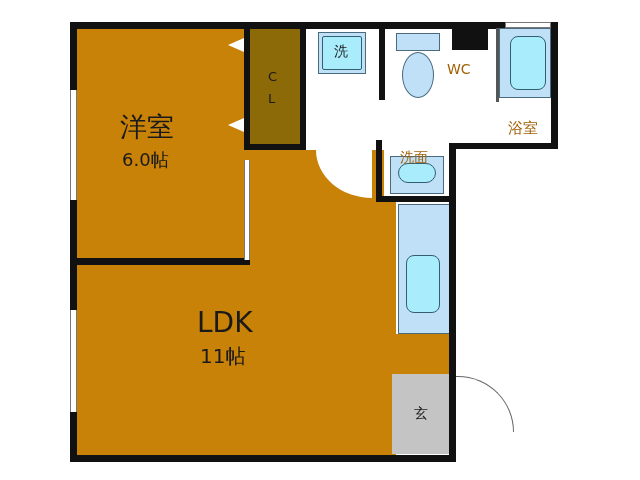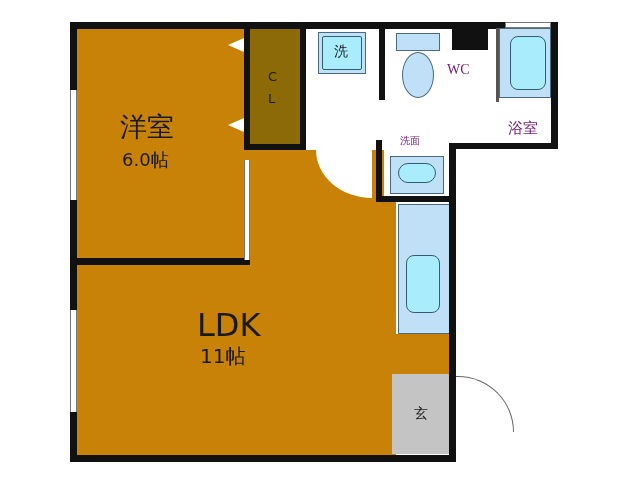--- a/index.html
+++ b/index.html
@@ -7,21 +7,21 @@
   .abs{position:absolute;box-sizing:border-box;}
   .wall{background:#111;}
   .floor{background:#c98208;}
   .cl{background:#8c6a08;}
   .wet{background:#ffffff;}
   .fix{background:#bfe0f6;border:1px solid #4a6a80;}
   .fixin{background:#a9ecfb;border:1.5px solid #2f5f70;border-radius:8px;}
   .genkan{background:#c4c4c4;}
   .win{background:#fff;border-left:1px solid #777;border-right:1px solid #777;}
   .lbl{position:absolute;color:#1a1a1a;text-align:center;line-height:1.1;white-space:nowrap;}
-  .small{color:#701a75;font-family:Liberation Serif, serif;}
+  .small{color:#a16207;}
 </style>
 </head>
 <body>
 
 <div class="abs" style="left:0;top:0;width:640px;height:480px;">
 
   <div class="abs floor" style="left:76px;top:28px;width:170px;height:232px;"></div>
   <div class="abs cl" style="left:250px;top:28px;width:50px;height:116px;"></div>
   <div class="abs floor" style="left:76px;top:150px;width:320px;height:306px;"></div>
   <div class="abs wet" style="left:302px;top:28px;width:80px;height:118px;"></div>
@@ -69,21 +69,21 @@
 
   <div class="abs fix" style="left:390px;top:156px;width:54px;height:38px;"></div>
   <div class="abs fixin" style="left:398px;top:163px;width:38px;height:20px;border-radius:10px;"></div>
 
   <div class="abs" style="left:456px;top:376px;width:58px;height:56px;border-top:1px solid #666;border-right:1px solid #666;border-top-right-radius:56px;"></div>
 
   <div class="lbl" style="left:120px;top:112px;font-size:27px;">洋室</div>
   <div class="lbl" style="left:122px;top:150px;font-size:18px;">6.0帖</div>
   <div class="lbl" style="left:268px;top:70px;font-size:13px;">C</div>
   <div class="lbl" style="left:268px;top:92px;font-size:13px;">L</div>
-  <div class="lbl" style="left:197px;top:308px;font-size:32px;">LDK</div>
+  <div class="lbl" style="left:197px;top:308px;font-size:28px;">LDK</div>
   <div class="lbl" style="left:200px;top:345px;font-size:20px;">11帖</div>
   <div class="lbl" style="left:334px;top:44px;font-size:14px;">洗</div>
   <div class="lbl small" style="left:447px;top:62px;font-size:14px;">WC</div>
   <div class="lbl small" style="left:508px;top:120px;font-size:15px;">浴室</div>
-  <div class="lbl small" style="left:400px;top:135px;font-size:10px;">洗面</div>
+  <div class="lbl small" style="left:400px;top:150px;font-size:14px;">洗面</div>
   <div class="lbl" style="left:414px;top:406px;font-size:14px;">玄</div>
 
 </div>
 
 </body></html>

